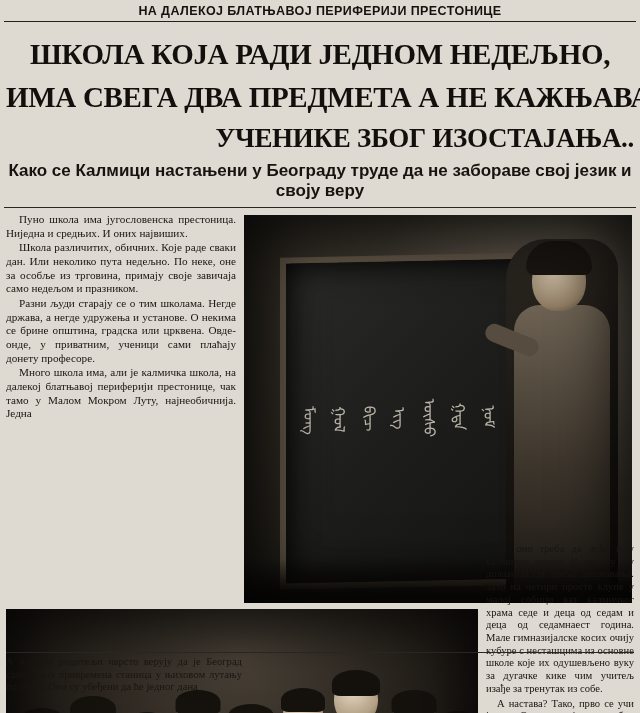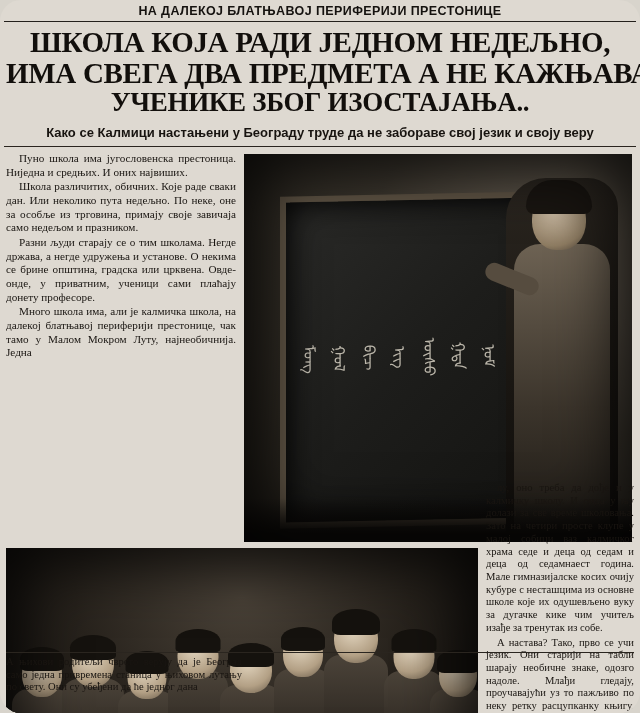--- a/index.html
+++ b/index.html
@@ -8,21 +8,20 @@
     background: #d8d4cc;
   }
   .page {
     position: relative;
     width: 640px;
     height: 713px;
     background: #ded9d1;
     overflow: hidden;
     font-family: "Liberation Serif", serif;
     color: #1a1713;
-    border-radius: 21px;
   }
   .kicker {
     text-align: center;
     font-family: "Liberation Sans", sans-serif;
     font-weight: bold;
     font-size: 12.5px;
     letter-spacing: 0.4px;
     padding-top: 4px;
     color: #15120f;
   }
@@ -33,27 +32,27 @@
   .headline {
     text-align: center;
     font-family: "Liberation Serif", serif;
     font-weight: bold;
     font-size: 29px;
     line-height: 1.06;
     letter-spacing: -0.3px;
     padding: 5px 6px 2px 6px;
     color: #120f0c;
   }
-  .headline .l1, .headline .l2, .headline .l3 { display: block; white-space: nowrap; }
-  .headline .l3 { font-size: 27px; }
+  .headline .l1, .headline .l2, .headline .l3 { display: block; white-space: nowrap; margin-top: 12px; }
+  .headline .l3 { font-size: 27px; text-align: right; }
   .subhead {
     text-align: center;
     font-family: "Liberation Sans", sans-serif;
     font-weight: bold;
-    font-size: 13px;
+    font-size: 17px;
     padding: 6px 8px 4px 8px;
     color: #17130f;
   }
   .rule-under {
     border-bottom: 1px solid #2a251f;
     margin: 2px 4px 5px 4px;
   }
   .content {
     position: relative;
     padding: 0 5px;

